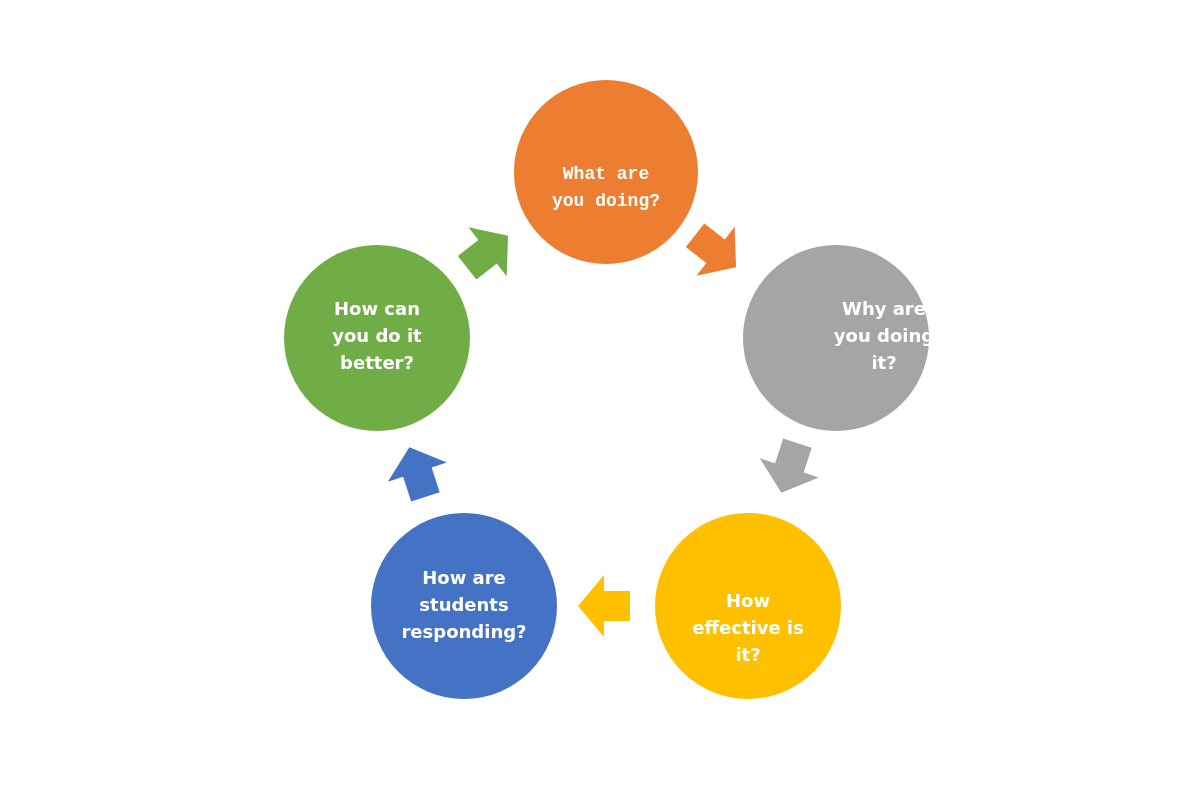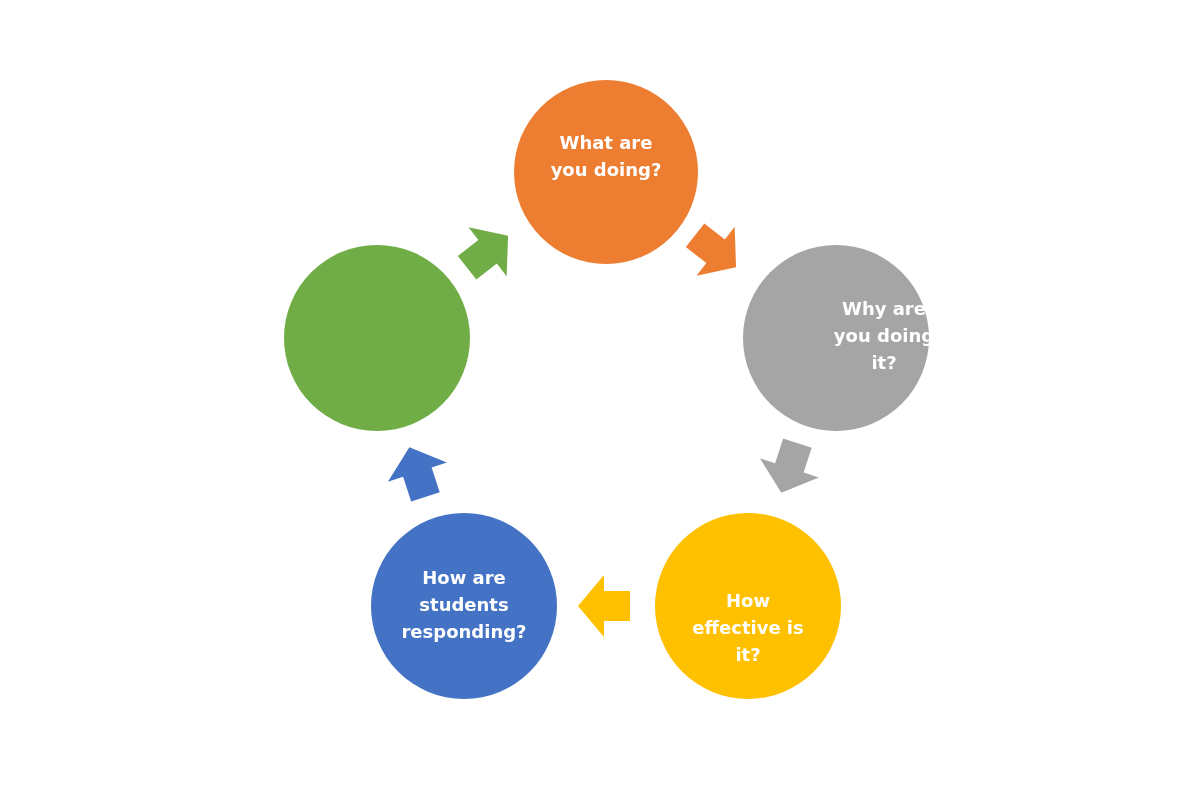--- a/index.html
+++ b/index.html
@@ -33,24 +33,27 @@
       </g>
     <g id="nodes-layer">
         <circle cx="606" cy="172" r="92" fill="#ED7D31"></circle>
         <circle cx="836" cy="338" r="93" fill="#A5A5A5"></circle>
         <circle cx="748" cy="606" r="93" fill="#FFC000"></circle>
         <circle cx="464" cy="606" r="93" fill="#4472C4"></circle>
         <circle cx="377" cy="338" r="93" fill="#70AD47"></circle>
       </g>
   </svg>
 
-  <div class="node-label" style="left:606px; top:156px;">What are
+  <div class="node-label" style="left:606px; top:188px;font-family:Liberation Mono, monospace;">What are
 you doing?</div>
   <div class="node-label" style="left:884px; top:335px;">Why are
 you doing
 it?</div>
   <div class="node-label" style="left:748px; top:627px;">How
 effective is
 it?</div>
   <div class="node-label" style="left:464px; top:604px;">How are
 students
 responding?</div>
+  <div class="node-label" style="left:377px; top:335px;">How can
+you do it
+better?</div>
 </div>
 
 </body></html>

